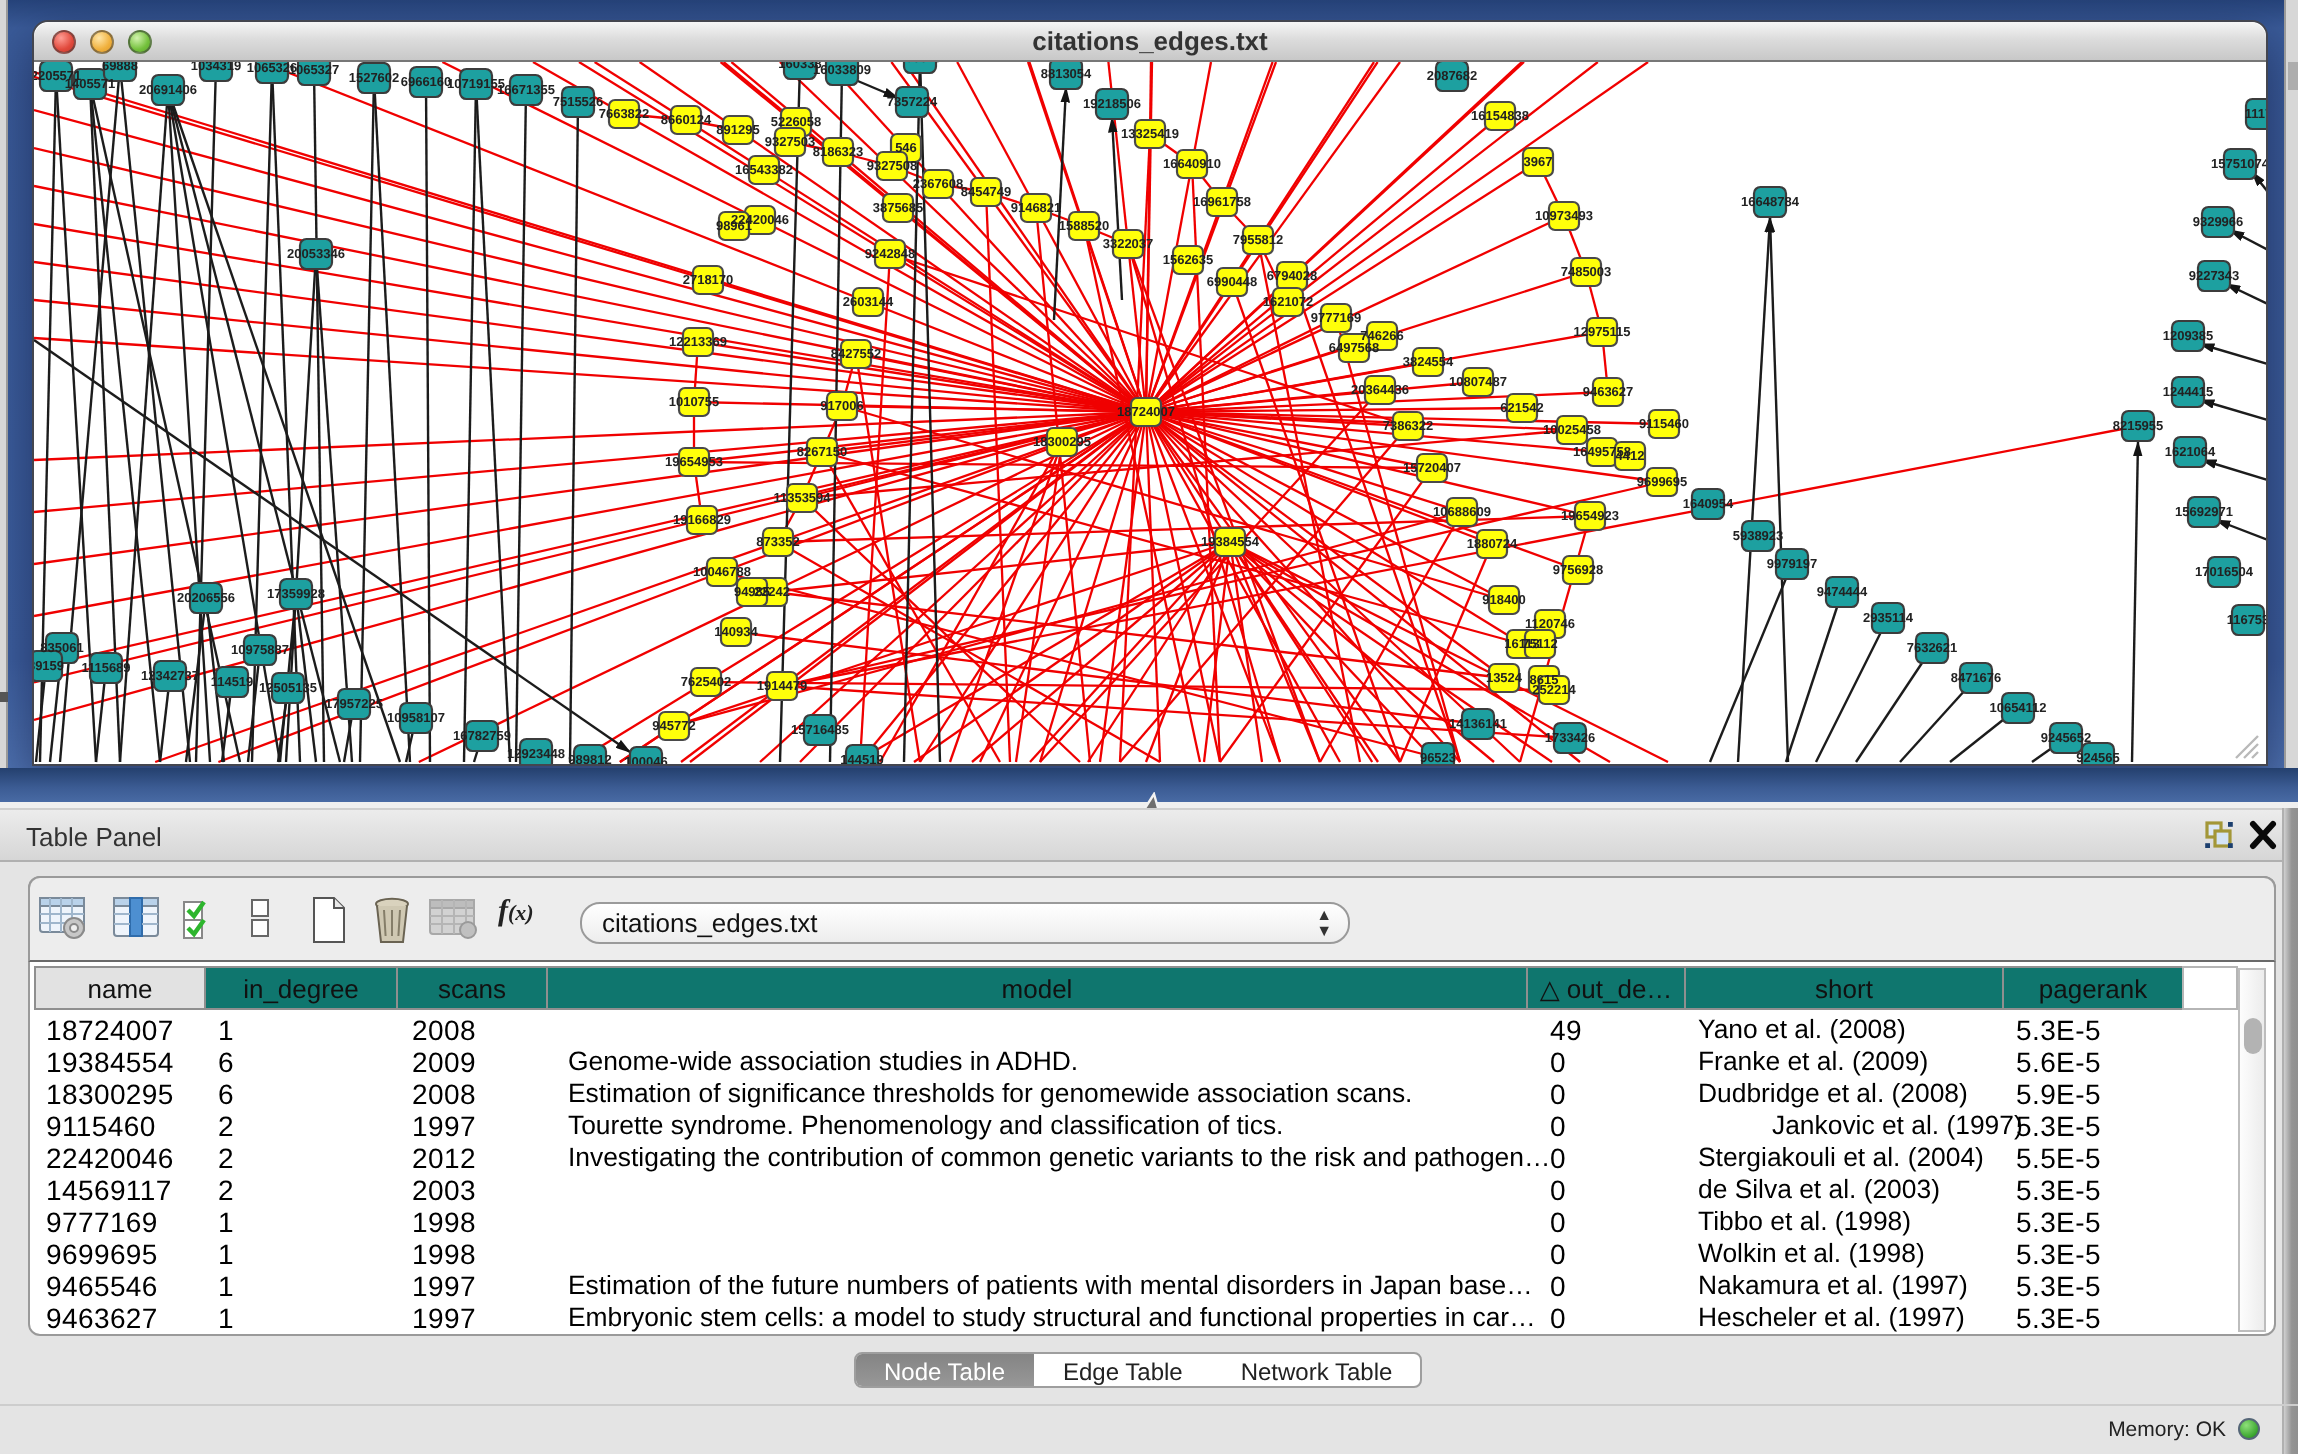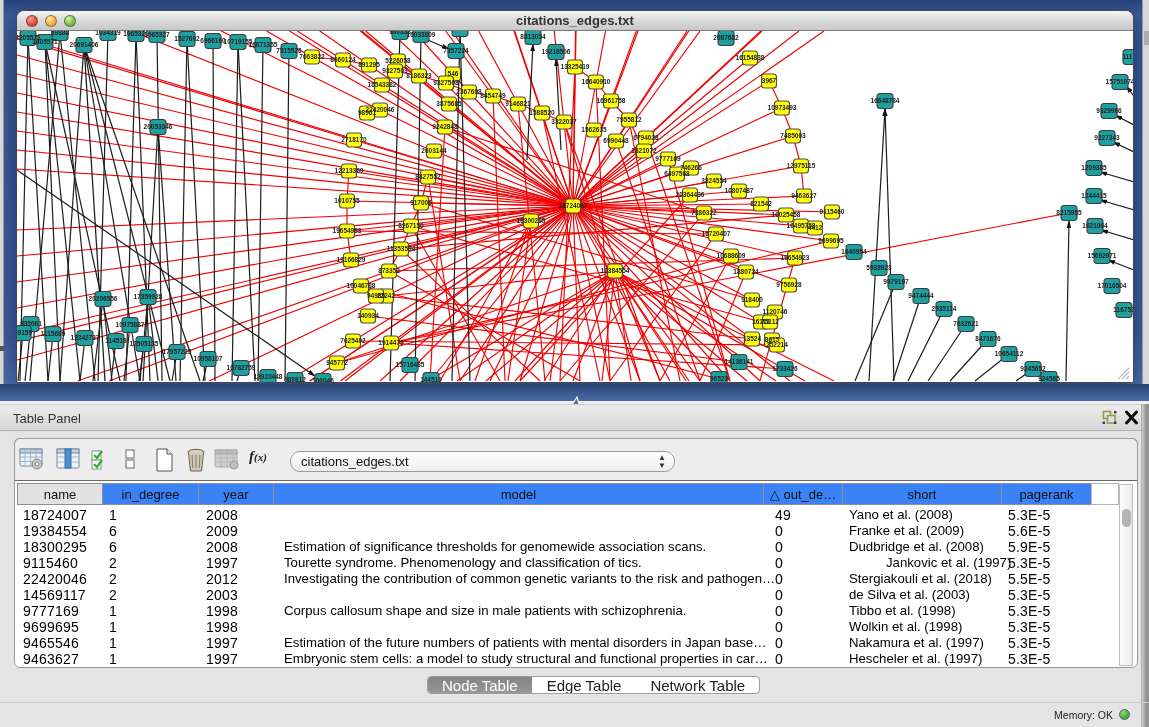--- a/index.html
+++ b/index.html
@@ -20,29 +20,29 @@
 #phdr{position:absolute;left:0;top:0;width:100%;height:27px;background:linear-gradient(#ececec,#d6d6d6);border-top:1px solid #cfcfcf;border-bottom:1px solid #b0b0b0;font-size:13px;color:#333;line-height:27px}
 #phdr span{margin-left:13px}
 .pico{position:absolute;top:6px;width:15px;height:15px}
 #tbarrow{position:absolute;left:14px;top:38px;width:1121px;height:40px}
 .ti{position:absolute;top:5px}
 #combo{position:absolute;left:276px;top:9px;width:385px;height:21px;background:linear-gradient(#fff,#ededed);border:1px solid #9a9a9a;border-radius:10px;font-size:13px;color:#111;line-height:20px;padding-left:10px}
 #combo i{position:absolute;right:8px;top:2px;font-style:normal;font-size:8px;color:#333;line-height:8px}
 #container{position:absolute;left:14px;top:34px;width:1124px;height:230px;background:#fff;border:1px solid #9a9a9a;border-radius:6px}
 #ctop{position:absolute;left:14px;top:34px;width:1124px;height:43px;background:#ededed;border:1px solid #9a9a9a;border-bottom:1px solid #6a6a6a;border-radius:6px 6px 0 0}
 .hc{position:absolute;top:483px;height:22px;border:1px solid #8f8f8f;border-right:none;font-size:13px;color:#111;text-align:center;line-height:22px}
-.hc.b{background:#3b82f6}
+.hc.b{background:#0f766e}
 .hc.g{background:#e2e2e2}
 #hcap{position:absolute;left:1091px;top:483px;width:28px;height:22px;border:1px solid #b5b5b5;background:#fff}
 .trow{position:absolute;left:0;width:1122px;height:16px;font-size:13.2px;color:#000}
 .trow span{position:absolute;top:0;white-space:nowrap}
 .trow span.n{font-size:14px;letter-spacing:.2px}
 #vsb{position:absolute;left:1119px;top:484px;width:14px;height:182px;background:linear-gradient(90deg,#fdfdfd,#ececec);border:1px solid #bdbdbd}
 #vsb b{position:absolute;left:1.5px;top:24px;width:9px;height:18px;border-radius:4.5px;background:#b3b3b3;display:block}
-#tabs{position:absolute;left:427px;top:676px;height:18px;border:1px solid #9e9e9e;border-radius:4px;background:#fff;font-size:15px;line-height:18px;overflow:hidden}
+#tabs{position:absolute;left:427px;top:676px;height:18px;border:1px solid #9e9e9e;border-radius:4px;background:#fff;font-size:12px;line-height:18px;overflow:hidden}
 #tabs span{display:inline-block;vertical-align:top;padding:0 14px;color:#222}
 #tabs .sel{background:linear-gradient(#848484,#9a9a9a);color:#fff}
 #tabs .sep{padding:0;width:1px;background:#c0c0c0}
 #mem{position:absolute;right:36px;top:709px;font-size:10.5px;color:#222}
 #memdot{position:absolute;right:19px;top:709px;width:11px;height:11px;border-radius:50%;background:radial-gradient(circle at 35% 30%,#8ee07a,#3aa52e 70%,#2c7d22);border:1px solid #567}
 #divline{position:absolute;left:0;top:702px;width:1149px;height:1px;background:#cdcdcd}
 </style></head><body>
 <div id="desk">
  <div id="win">
   <div id="tbar">citations_edges.txt</div>
@@ -692,38 +692,39 @@
           <rect x="1" y="3" width="22" height="4" fill="#bdbdbd" stroke="#a8a8a8"></rect>
           <path d="M7 3v17M13 3v17M19 3v17M1 11h22M1 15h22" stroke="#b5b5b5" fill="none"></path>
           <circle cx="20" cy="18" r="4" fill="#c0c0c0" stroke="#9a9a9a"></circle>
         </svg></span>
 <span style="position:absolute;left:235px;top:6px;font-size:15px;font-style:italic;font-weight:bold;color:#222;font-family:'Liberation Serif',serif">f<span style="font-size:11px">(x)</span></span>
   <div id="combo">citations_edges.txt<i>▲<br>▼</i></div>
  </div>
 </div>
 <div class="hc g" style="left:17px;width:85px">name</div>
 <div class="hc b" style="left:102px;width:96px">in_degree</div>
-<div class="hc b" style="left:198px;width:75px">year</div>
+<div class="hc b" style="left:198px;width:75px">scans</div>
 <div class="hc b" style="left:273px;width:490px">model</div>
 <div class="hc b" style="left:763px;width:79px">△ out_de…</div>
 <div class="hc b" style="left:842px;width:159px">short</div>
 <div class="hc b" style="left:1001px;width:90px">pagerank</div>
 <div id="hcap"></div>
 <div class="trow" style="top:507px">
 <span class="n" style="left:23px">18724007</span>
     <span class="n" style="left:109px">1</span>
 <span class="n" style="left:206px">2008</span>
 <span class="n" style="left:775px">49</span>
     <span style="left:849px">Yano et al. (2008)</span>
 <span class="n" style="left:1008px">5.3E-5</span>
   </div>
 <div class="trow" style="top:523px">
 <span class="n" style="left:23px">19384554</span>
     <span class="n" style="left:109px">6</span>
 <span class="n" style="left:206px">2009</span>
+    <span style="left:284px">Genome-wide association studies in ADHD.</span>
 <span class="n" style="left:775px">0</span>
     <span style="left:849px">Franke et al. (2009)</span>
 <span class="n" style="left:1008px">5.6E-5</span>
   </div>
 <div class="trow" style="top:539px">
 <span class="n" style="left:23px">18300295</span>
     <span class="n" style="left:109px">6</span>
 <span class="n" style="left:206px">2008</span>
     <span style="left:284px">Estimation of significance thresholds for genomewide association scans.</span>
 <span class="n" style="left:775px">0</span>
@@ -738,36 +739,35 @@
 <span class="n" style="left:775px">0</span>
     <span style="left:886px">Jankovic et al. (1997)</span>
 <span class="n" style="left:1008px">5.3E-5</span>
   </div>
 <div class="trow" style="top:571px">
 <span class="n" style="left:23px">22420046</span>
     <span class="n" style="left:109px">2</span>
 <span class="n" style="left:206px">2012</span>
     <span style="left:284px">Investigating the contribution of common genetic variants to the risk and pathogen…</span>
 <span class="n" style="left:775px">0</span>
-    <span style="left:849px">Stergiakouli et al. (2018)</span>
+    <span style="left:849px">Stergiakouli et al. (2004)</span>
 <span class="n" style="left:1008px">5.5E-5</span>
   </div>
 <div class="trow" style="top:587px">
 <span class="n" style="left:23px">14569117</span>
     <span class="n" style="left:109px">2</span>
 <span class="n" style="left:206px">2003</span>
 <span class="n" style="left:775px">0</span>
     <span style="left:849px">de Silva et al. (2003)</span>
 <span class="n" style="left:1008px">5.3E-5</span>
   </div>
 <div class="trow" style="top:603px">
 <span class="n" style="left:23px">9777169</span>
     <span class="n" style="left:109px">1</span>
 <span class="n" style="left:206px">1998</span>
-    <span style="left:284px">Corpus callosum shape and size in male patients with schizophrenia.</span>
 <span class="n" style="left:775px">0</span>
     <span style="left:849px">Tibbo et al. (1998)</span>
 <span class="n" style="left:1008px">5.3E-5</span>
   </div>
 <div class="trow" style="top:619px">
 <span class="n" style="left:23px">9699695</span>
     <span class="n" style="left:109px">1</span>
 <span class="n" style="left:206px">1998</span>
 <span class="n" style="left:775px">0</span>
     <span style="left:849px">Wolkin et al. (1998)</span>

